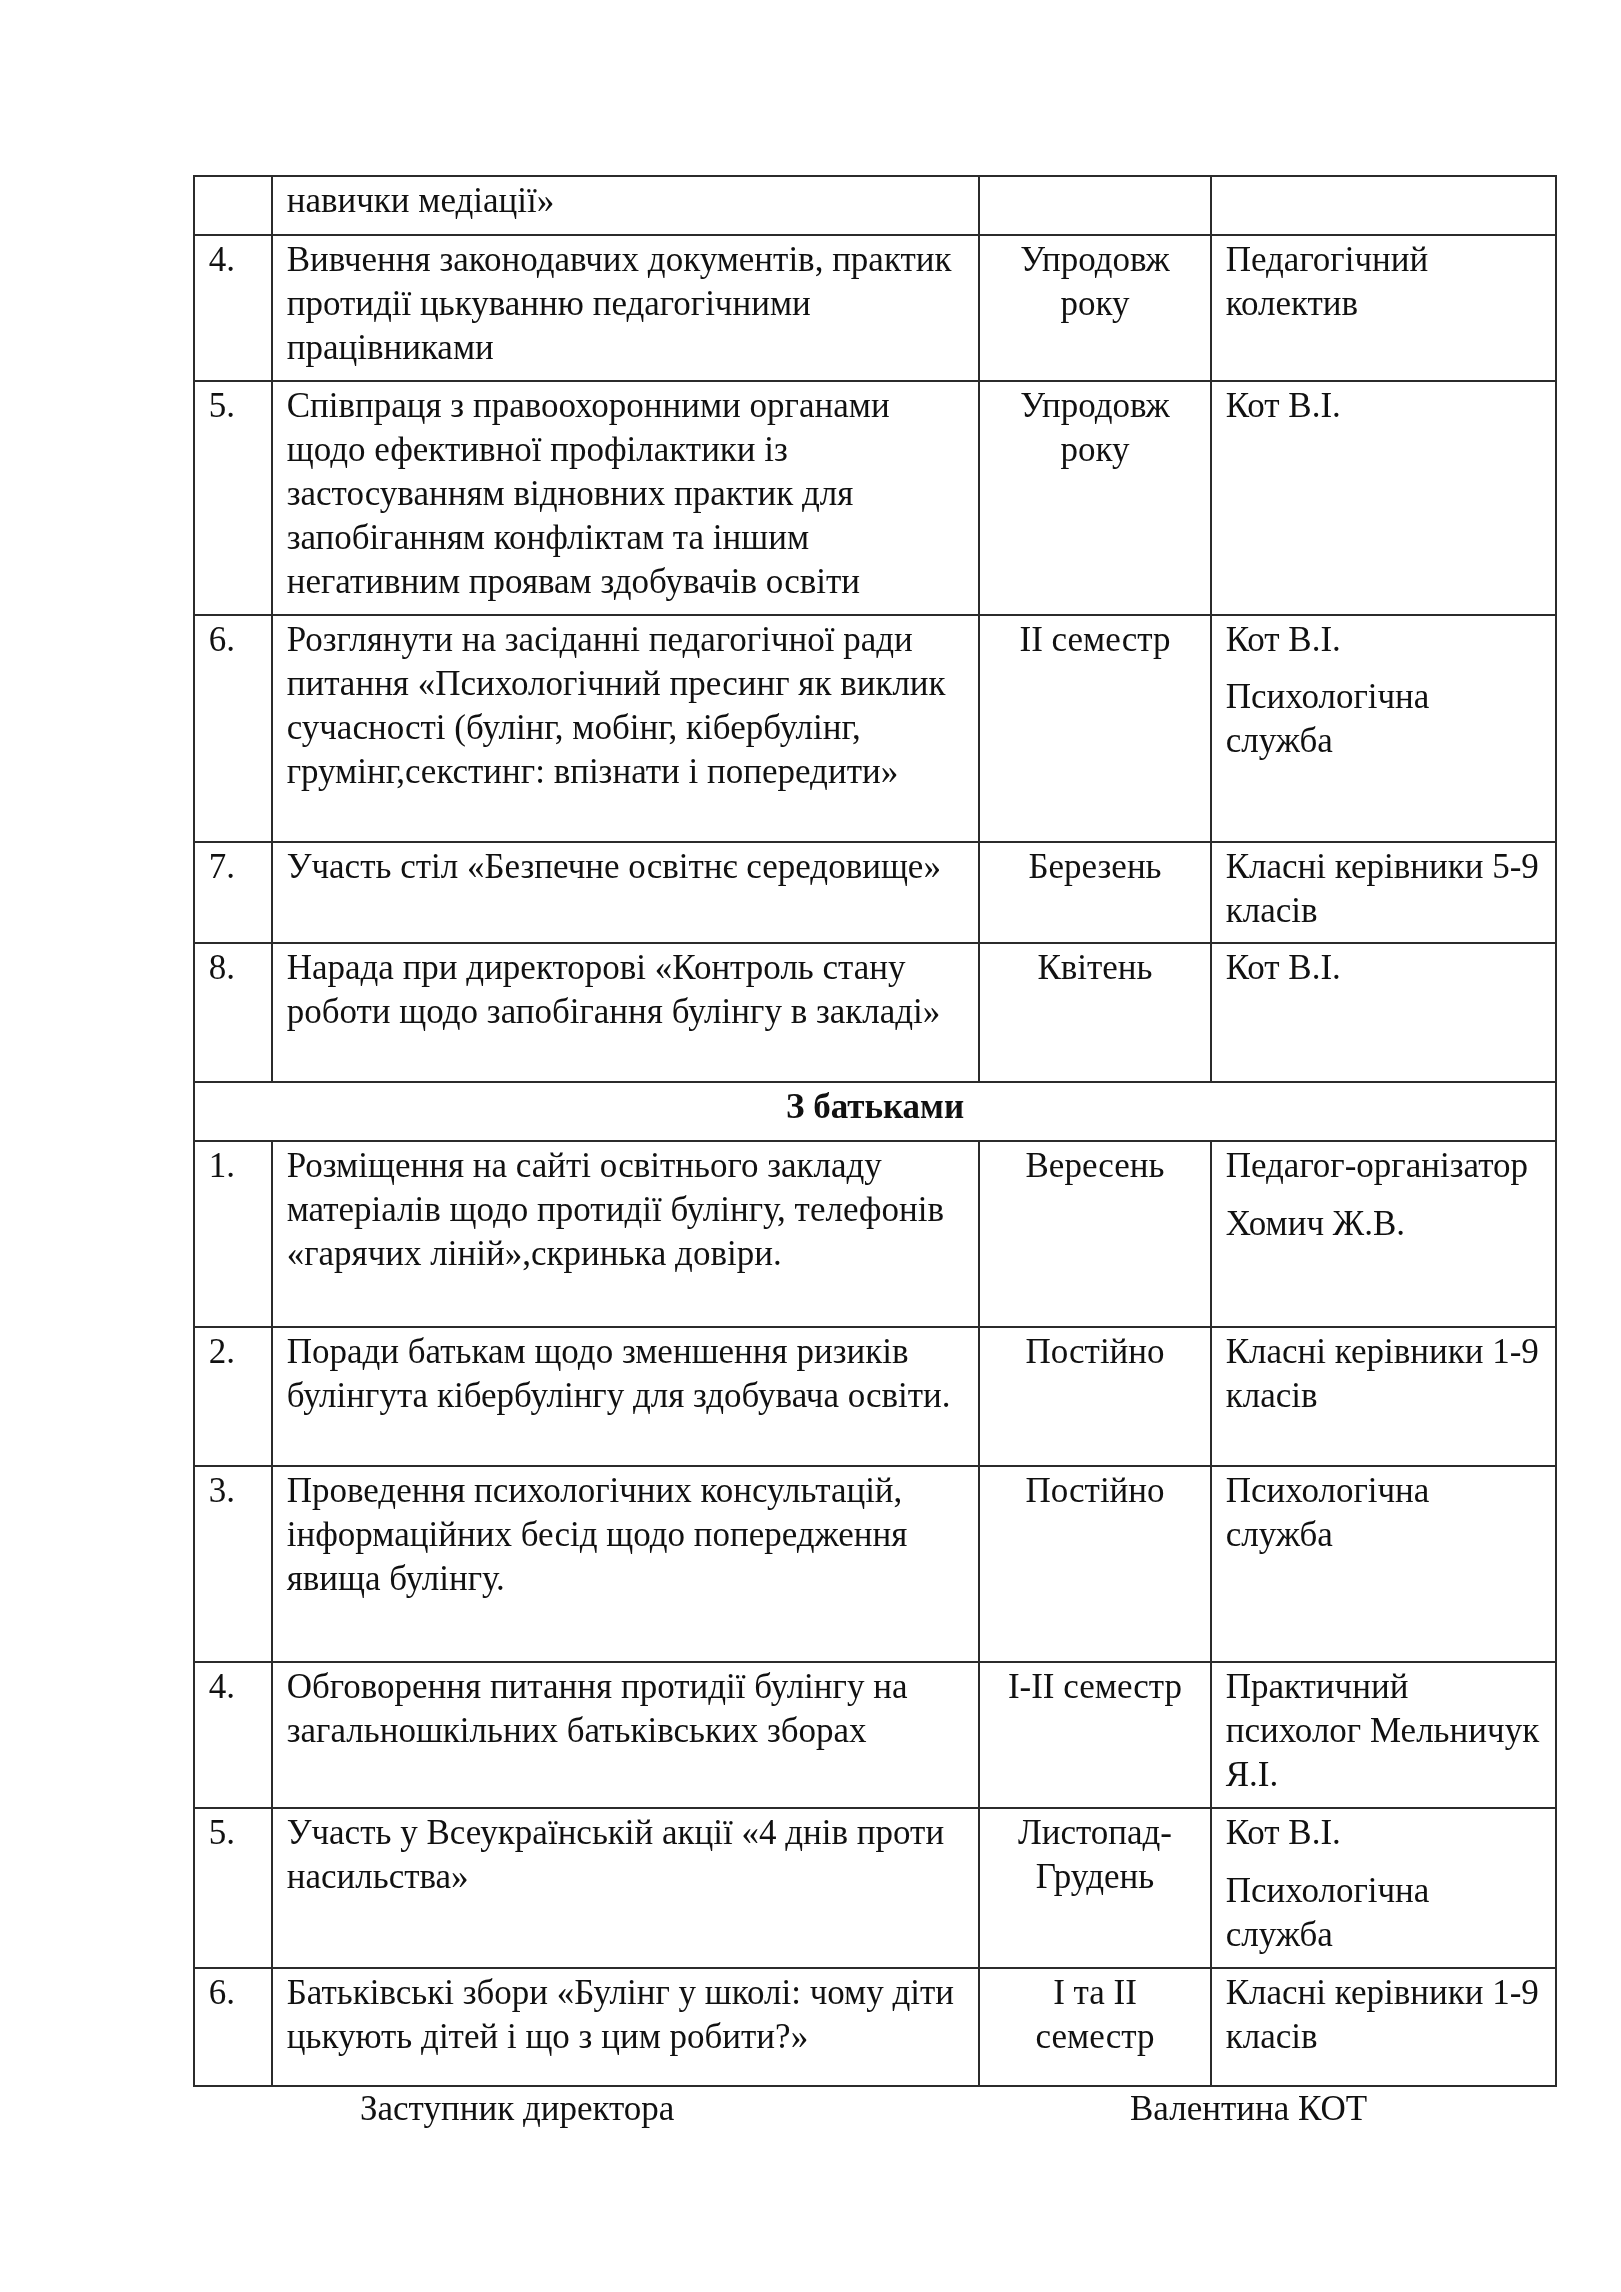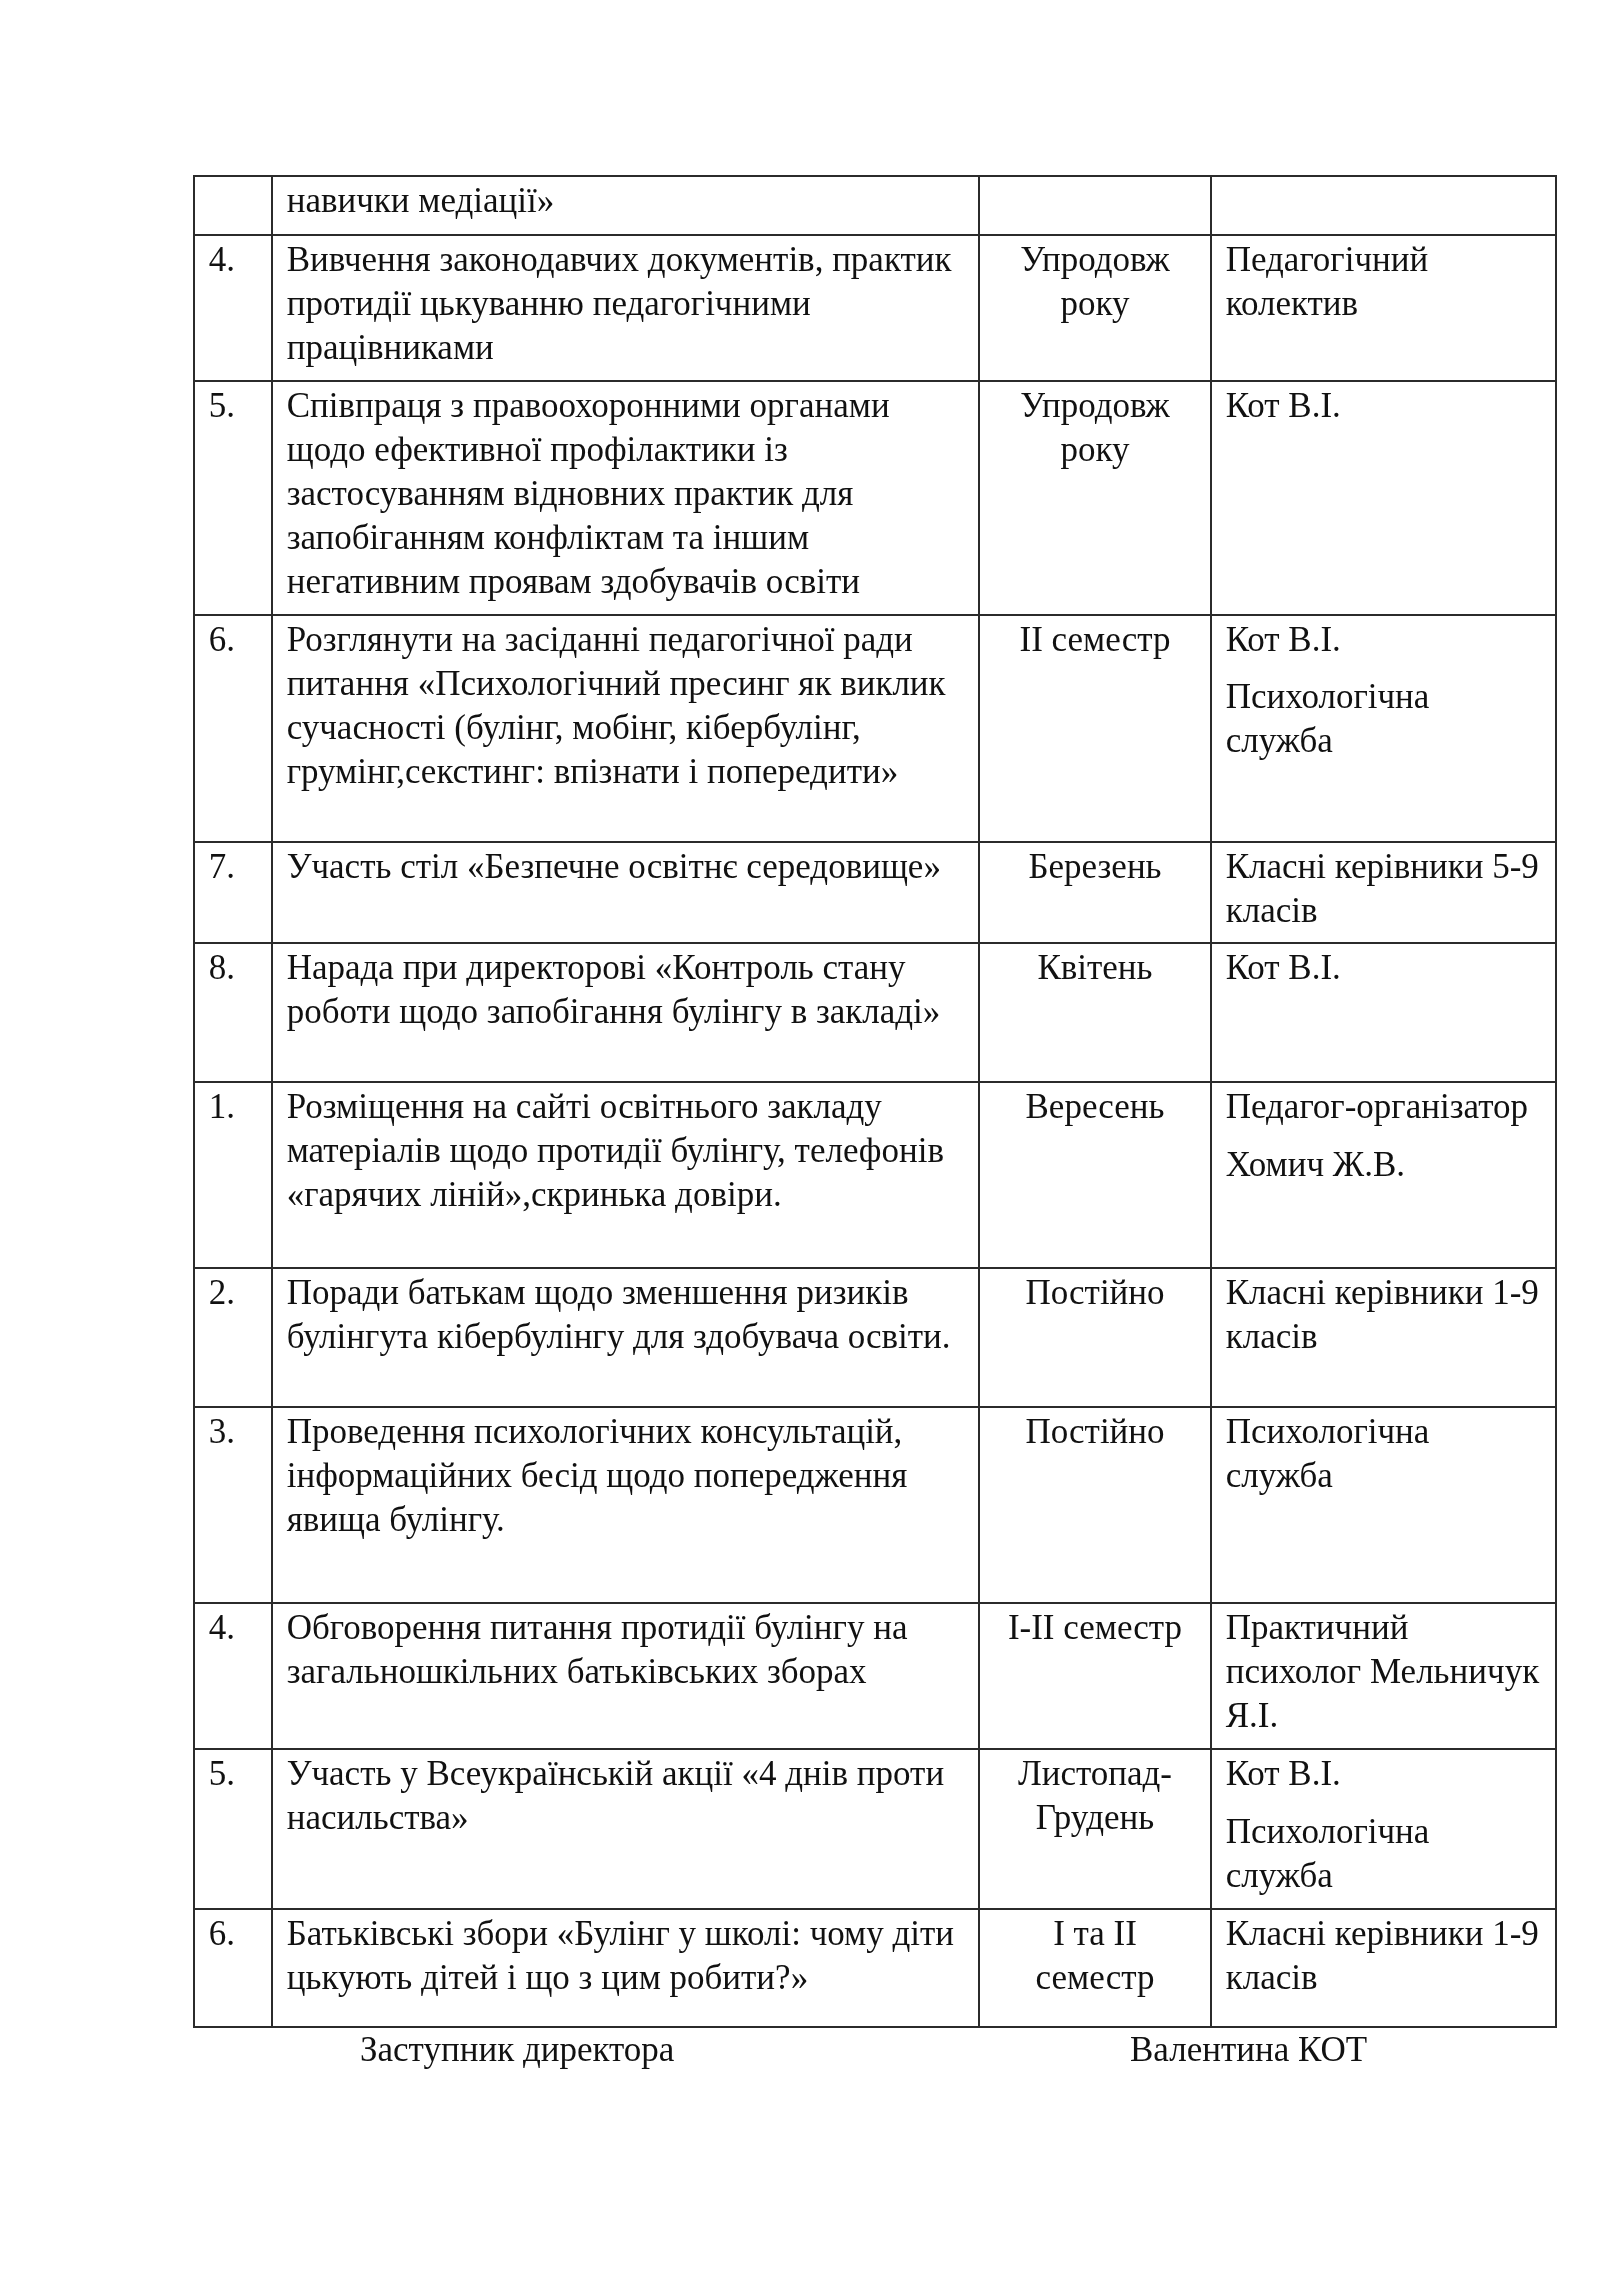--- a/index.html
+++ b/index.html
@@ -132,20 +132,23 @@
         <tr style="height: 139px;">
           <td class="num">8.</td>
           <td class="act">Нарада при директорові «Контроль стану роботи щодо запобігання булінгу в закладі»</td>
           <td class="term">
             <span class="resp-line">Квітень</span>
           </td>
           <td class="resp">
             <span class="resp-line">Кот В.І.</span>
           </td>
         </tr>
+        <tr class="section" style="height: 59px;">
+          <td colspan="4">З батьками</td>
+        </tr>
         <tr style="height: 186px;">
           <td class="num">1.</td>
           <td class="act">Розміщення на сайті освітнього закладу матеріалів щодо протидії булінгу, телефонів «гарячих ліній»,скринька довіри.</td>
           <td class="term">
             <span class="resp-line">Вересень</span>
           </td>
           <td class="resp">
             <span class="resp-line">Педагог-організатор</span>
             <span class="resp-line resp-gap">Хомич Ж.В.</span>
           </td>

